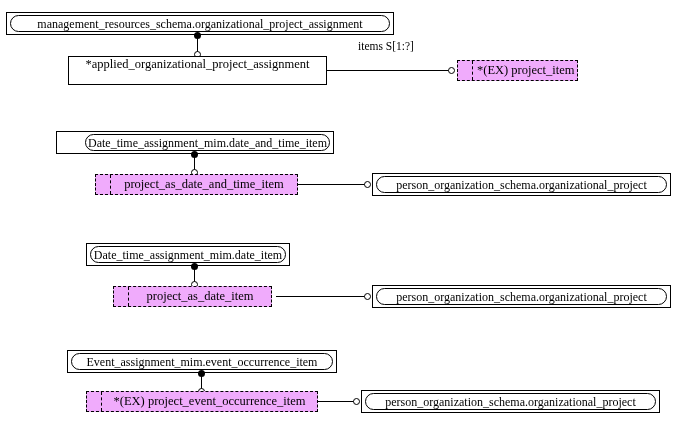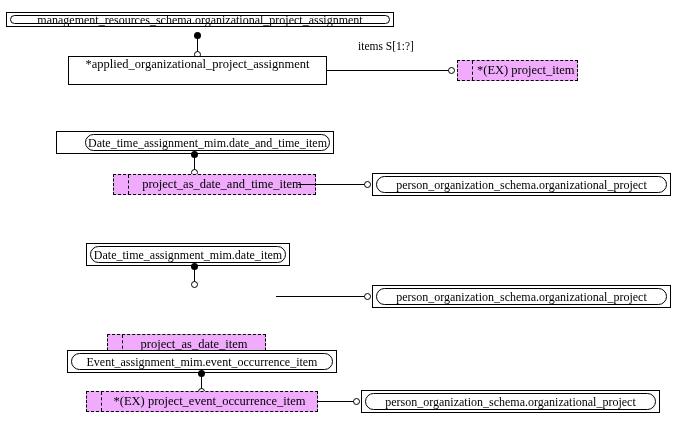--- a/index.html
+++ b/index.html
@@ -89,21 +89,21 @@
   }
   .edge-label{
     position:absolute;white-space:nowrap;font-size:11.5px;color:#000;
   }
 </style>
 </head>
 <body>
 
 <div id="diagram">
 
-  <div class="node schema-box" style="left:6px;top:12px;width:388px;height:15px;">
+  <div class="node schema-box" style="left:6px;top:12px;width:388px;height:23px;">
     <div class="schema-inner">management_resources_schema.organizational_project_assignment</div>
   </div>
 
   <div class="dot-filled" style="left:194px;top:32px;"></div>
   <div class="vline" style="left:197px;top:35px;height:18px;"></div>
   <div class="circle-open" style="left:194px;top:51px;"></div>
 
   <div class="node entity-box" style="left:68px;top:56px;width:259px;height:29px;">
     <span>*applied_organizational_project_assignment</span>
   </div>
@@ -118,41 +118,41 @@
   </div>
 
   <div class="node schema-box" style="left:56px;top:131px;width:278px;height:23px;padding-left:28px;">
     <div class="schema-inner">Date_time_assignment_mim.date_and_time_item</div>
   </div>
 
   <div class="dot-filled" style="left:191px;top:151px;"></div>
   <div class="vline" style="left:194px;top:154px;height:17px;"></div>
   <div class="circle-open" style="left:191px;top:169px;"></div>
 
-  <div class="node dashed-box" style="left:95px;top:174px;width:203px;height:21px;margin-left:18px;">
+  <div class="node dashed-box" style="left:95px;top:174px;width:203px;height:21px;">
     <div class="dashed-tab"></div>
     <div class="dashed-label">project_as_date_and_time_item</div>
   </div>
 
   <div class="hline" style="left:298px;top:184px;width:67px;"></div>
   <div class="circle-open" style="left:364px;top:181px;"></div>
 
   <div class="node schema-box" style="left:372px;top:173px;width:299px;height:23px;">
     <div class="schema-inner">person_organization_schema.organizational_project</div>
   </div>
 
   <div class="node schema-box" style="left:86px;top:243px;width:204px;height:23px;">
     <div class="schema-inner">Date_time_assignment_mim.date_item</div>
   </div>
 
   <div class="dot-filled" style="left:191px;top:263px;"></div>
   <div class="vline" style="left:194px;top:266px;height:17px;"></div>
   <div class="circle-open" style="left:191px;top:281px;"></div>
 
-  <div class="node dashed-box" style="left:107px;top:286px;width:159px;height:21px;margin-top:48px;">
+  <div class="node dashed-box" style="left:113px;top:286px;width:159px;height:21px;">
     <div class="dashed-tab"></div>
     <div class="dashed-label">project_as_date_item</div>
   </div>
 
   <div class="hline" style="left:276px;top:296px;width:89px;"></div>
   <div class="circle-open" style="left:364px;top:293px;"></div>
 
   <div class="node schema-box" style="left:372px;top:285px;width:299px;height:23px;">
     <div class="schema-inner">person_organization_schema.organizational_project</div>
   </div>

